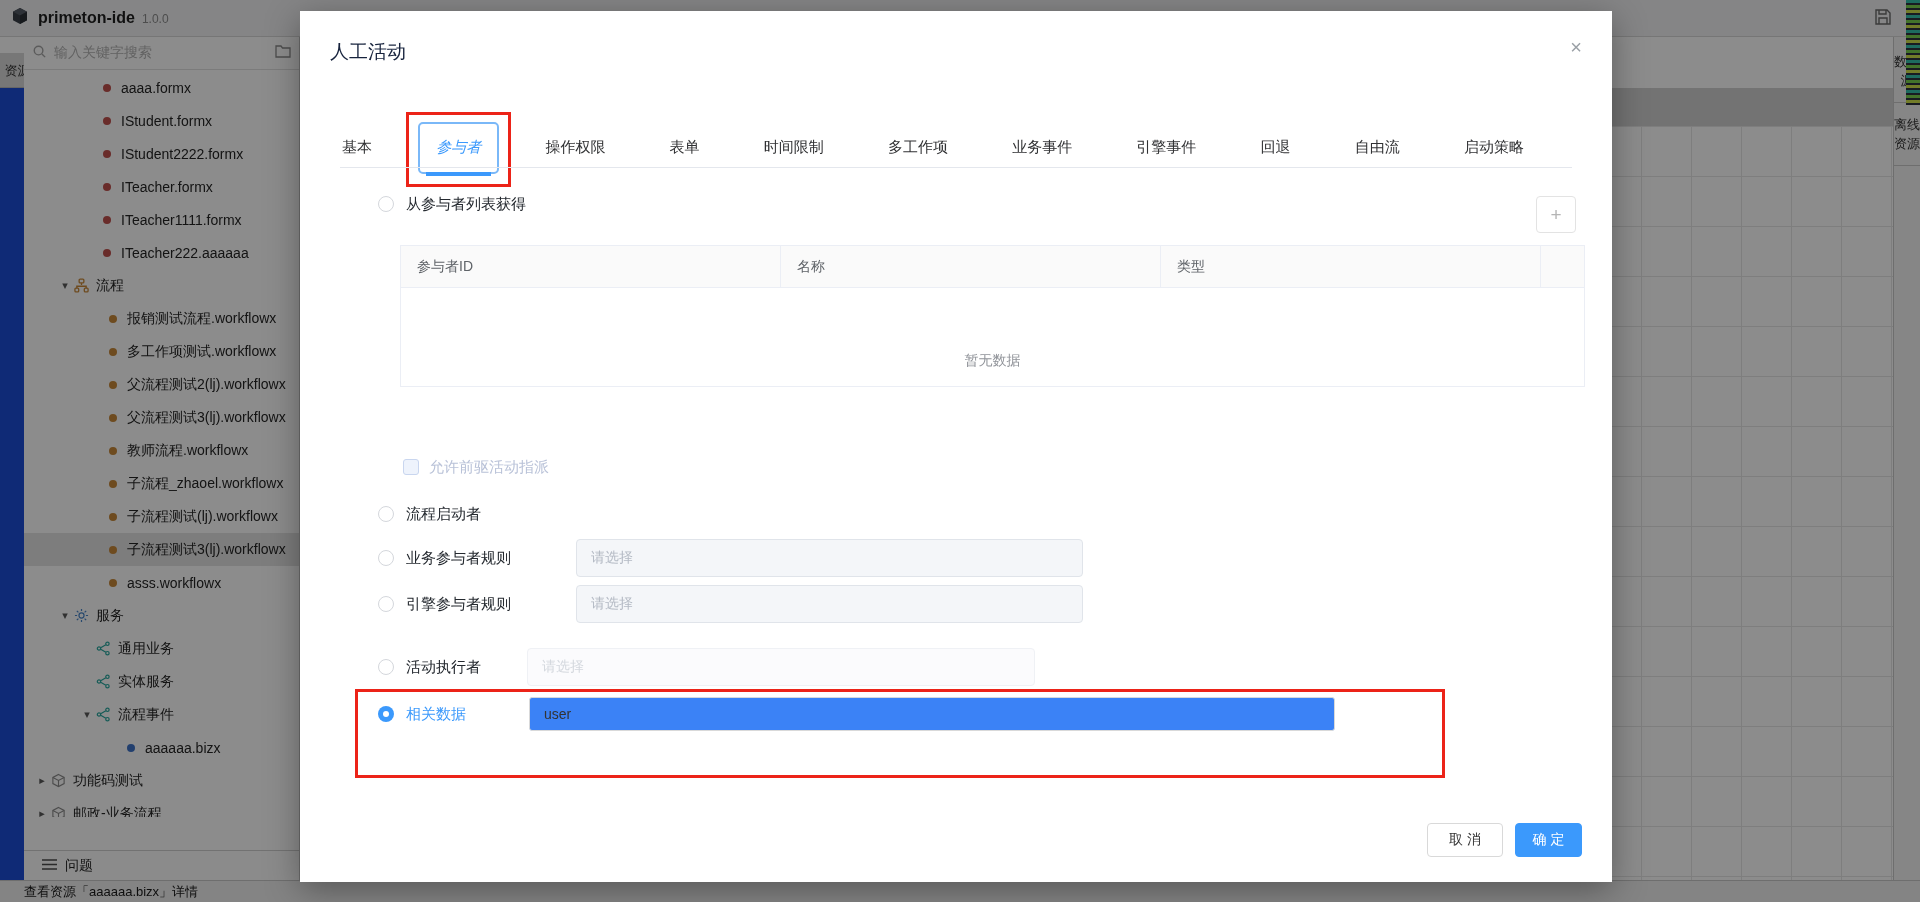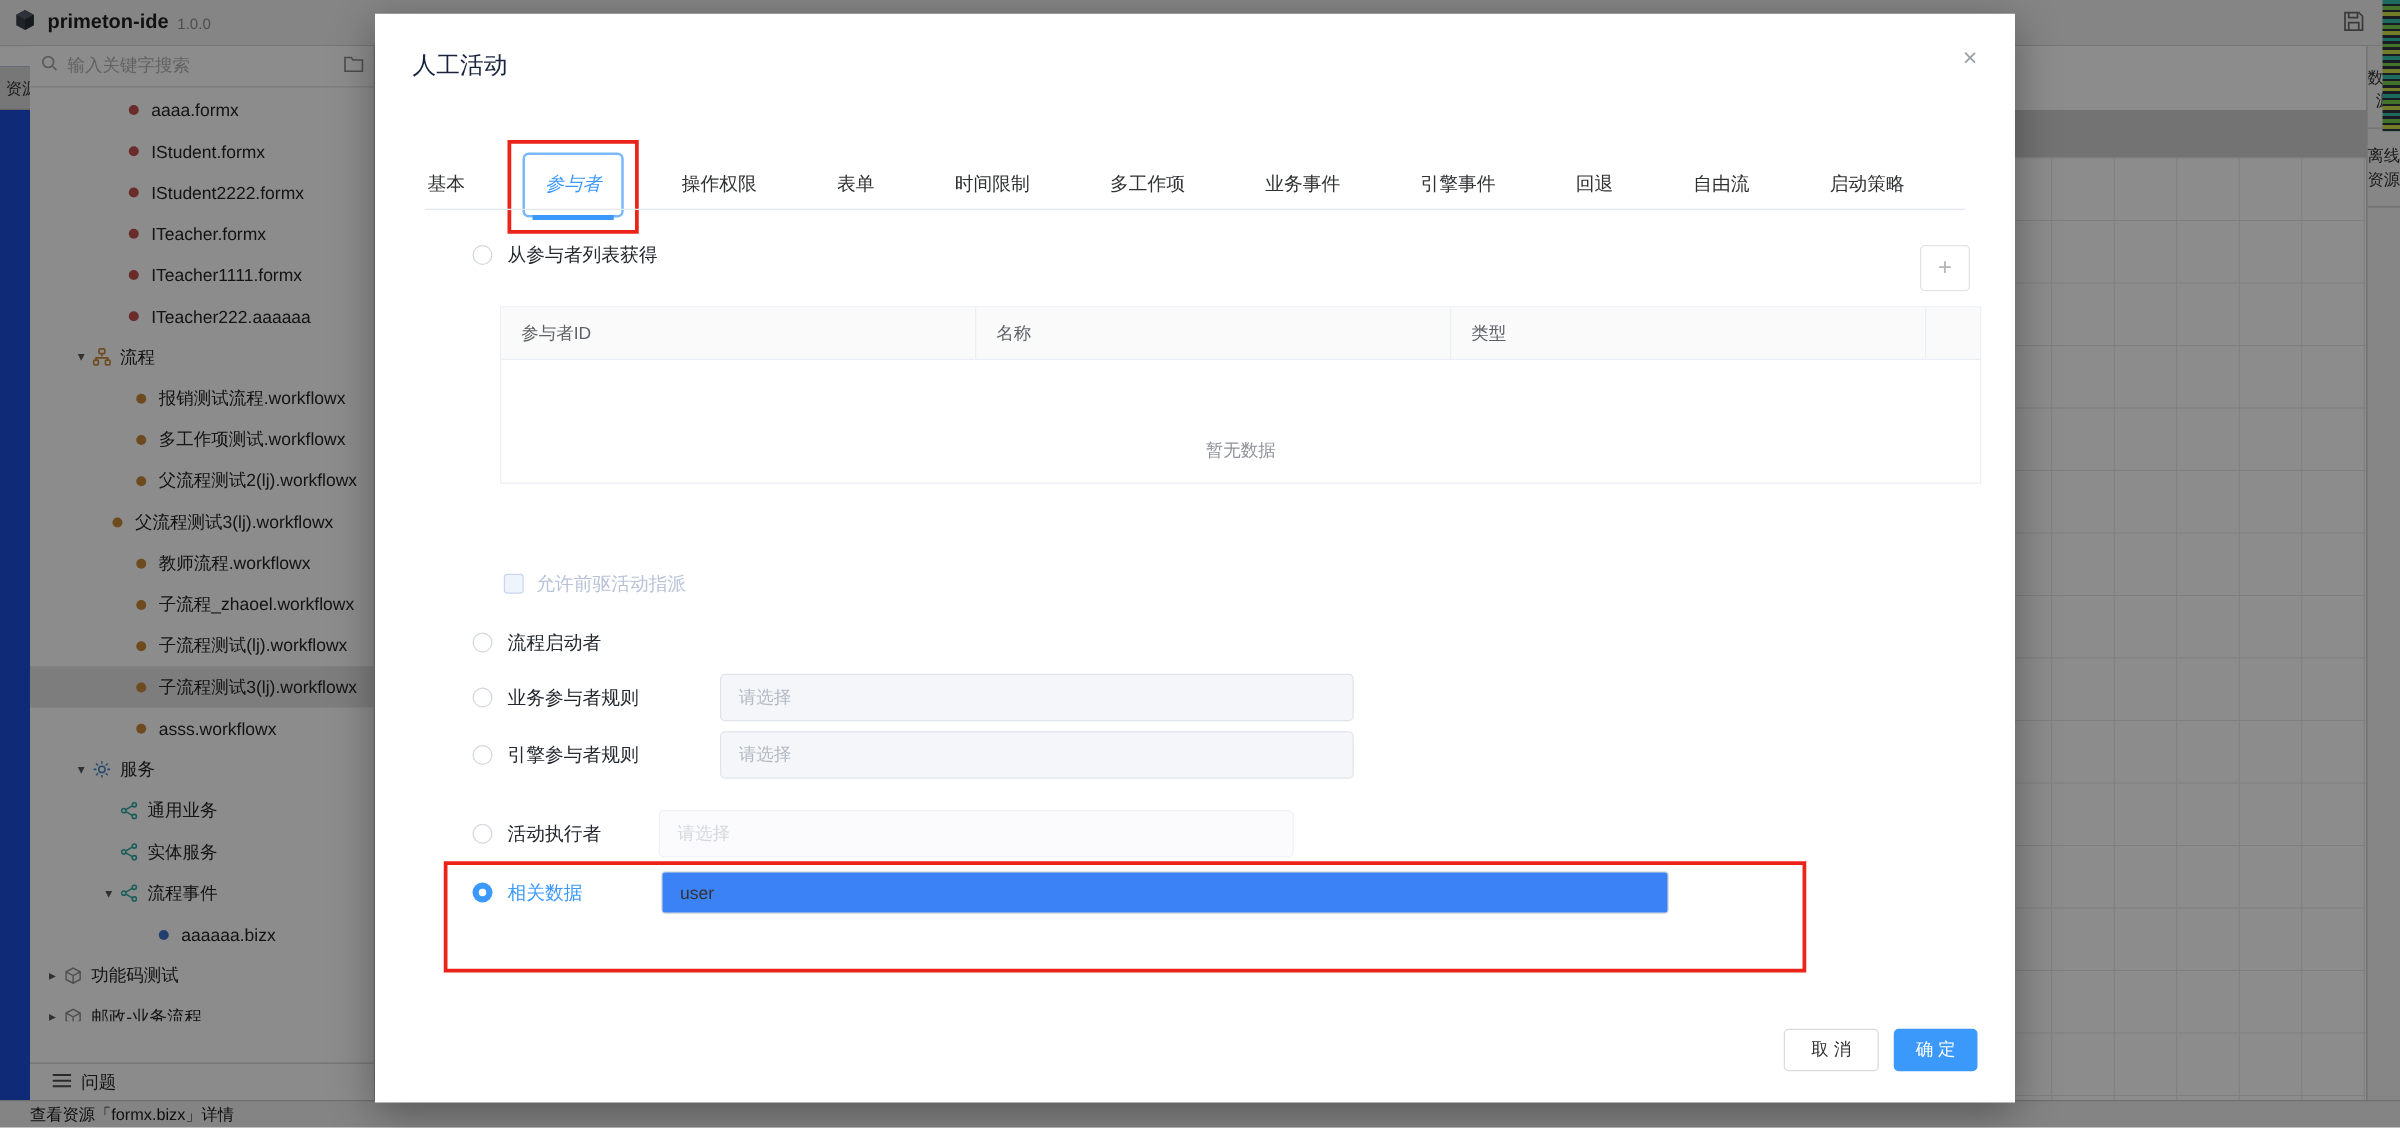--- a/index.html
+++ b/index.html
@@ -230,21 +230,21 @@
           <span class="dot dot-orange"></span>
         </span>
         <span>多工作项测试.workflowx</span>
       </div>
       <div class="tree-row" style="padding-left: 80px;">
         <span class="t-ico">
           <span class="dot dot-orange"></span>
         </span>
         <span>父流程测试2(lj).workflowx</span>
       </div>
-      <div class="tree-row" style="padding-left: 61px;">
+      <div class="tree-row" style="padding-left: 80px;">
         <span class="t-ico">
           <span class="dot dot-orange"></span>
         </span>
         <span>父流程测试3(lj).workflowx</span>
       </div>
       <div class="tree-row" style="padding-left: 80px;">
         <span class="t-ico">
           <span class="dot dot-orange"></span>
         </span>
         <span>教师流程.workflowx</span>
@@ -372,21 +372,21 @@
   <div class="band"></div>
   <div class="grid"></div>
 </div>
 
 <div id="right-rail">
   <div class="rrail-tab">数据源</div>
   <div class="rrail-tab">离线资源</div>
 </div>
 
 <div id="statusbar">
-  <span>查看资源「formx.bizx」详情</span>
+  <span>查看资源「aaaaaa.bizx」详情</span>
 </div>
 
 <div id="dim-overlay"></div>
 
 <div id="modal">
   <div id="modal-title">人工活动</div>
   <div id="modal-close">×</div>
 
   <div id="tabs">
       <span class="tab">基本</span>

